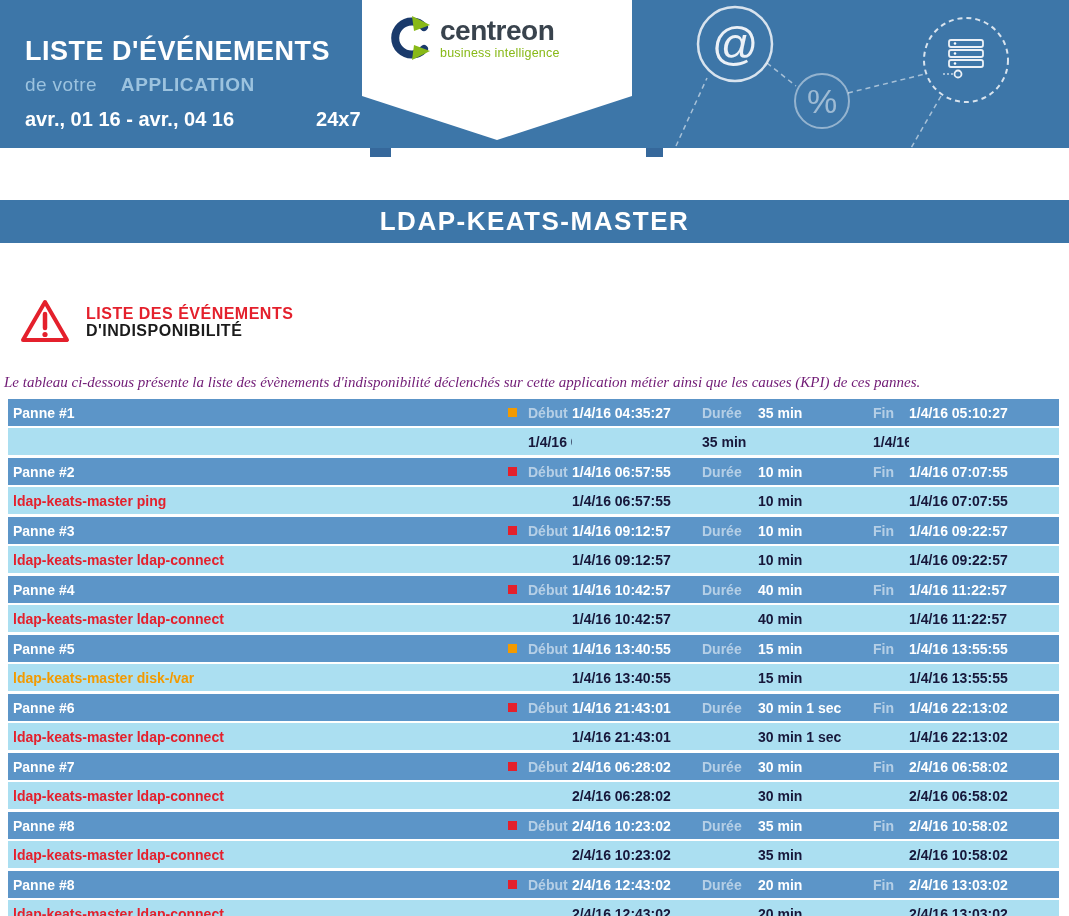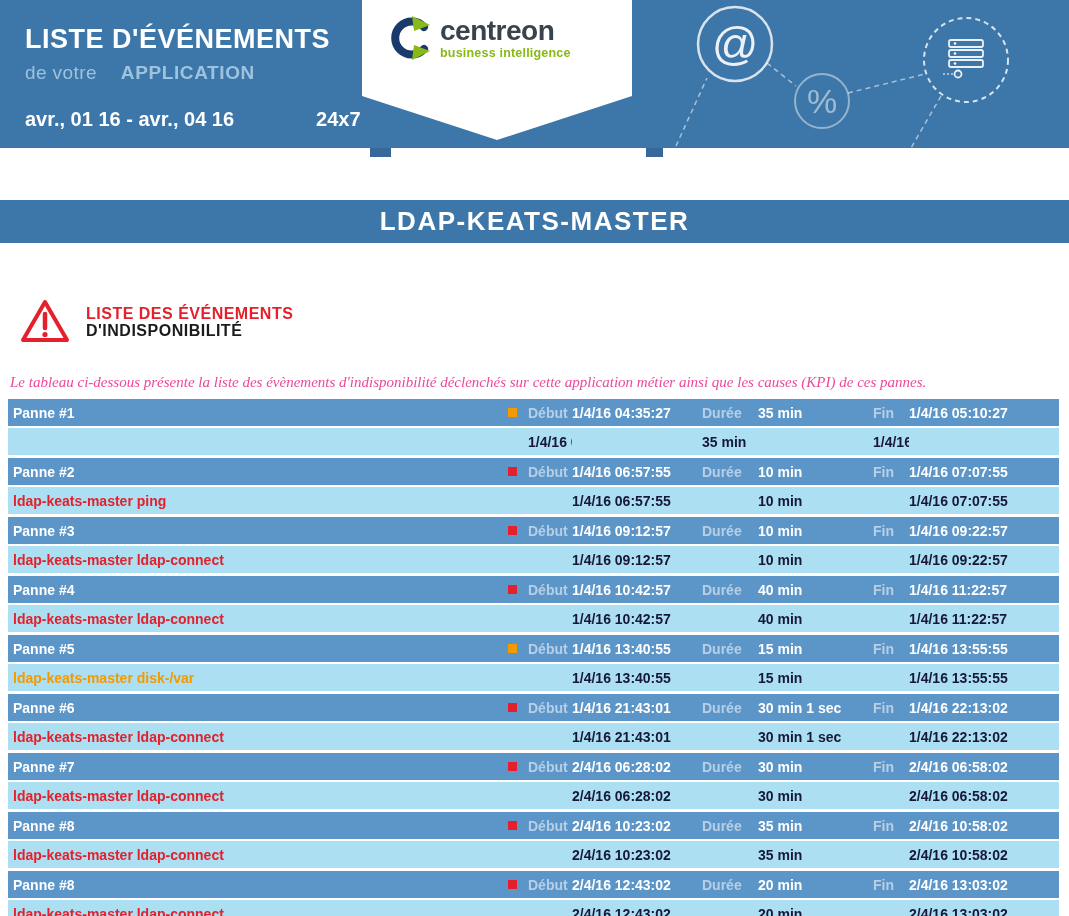--- a/index.html
+++ b/index.html
@@ -9,37 +9,37 @@
     background:#ffffff;
     font-family:"Liberation Sans", sans-serif;
   }
   .page { position:relative; width:1069px; height:916px; }
 
   
   .header {
     position:relative; width:100%; height:148px;
     background:#3D76A8; color:#fff;
   }
-  .header-left { position:absolute; left:25px; top:24px; z-index:3; }
+  .header-left { position:absolute; left:25px; top:36px; z-index:3; }
   .report-title {
     margin:0; font-size:27px; font-weight:bold; letter-spacing:.5px; color:#fff;
   }
   .report-subtitle { margin-top:7px; font-size:19px; color:#9CC3DF; letter-spacing:.4px; }
   .report-subtitle .app { margin-left:24px; font-weight:bold; letter-spacing:.6px; }
   .report-meta { position:absolute; left:25px; top:108px; font-size:20px; font-weight:bold; white-space:nowrap; z-index:3; }
   .report-meta .tp { margin-left:82px; font-weight:bold; }
 
   
   .chevron { position:absolute; left:362px; top:0; width:270px; height:141px; z-index:4; }
   .chevron svg.chev-bg { position:absolute; left:0; top:0; }
   .logo { position:absolute; left:26px; top:16px; display:flex; align-items:center; }
   .logo-mark { flex:0 0 auto; }
   .logo-text { margin-left:8px; }
   .brand { font-size:28px; line-height:28px; font-weight:bold; color:#39434D; letter-spacing:-.5px; }
-  .brand-sub { font-size:12.5px; font-weight:bold; color:#88B917; letter-spacing:.2px; margin-top:1px; }
+  .brand-sub { font-size:12.5px; font-weight:normal; color:#88B917; letter-spacing:.2px; margin-top:1px; }
 
   .decor { position:absolute; right:0; top:0; z-index:1; }
 
   
   .fold { position:absolute; top:148px; height:9px; background:#36689B; z-index:2; }
   .fold.left  { left:370px; width:21px; }
   .fold.right { left:646px; width:17px; }
 
   
   .banner {
@@ -49,22 +49,22 @@
   }
 
   
   .warn { display:flex; align-items:flex-start; margin:55px 0 0 20px; }
   .warn-text { margin-left:16px; padding-top:7px; font-size:16px; font-weight:bold; letter-spacing:.5px; line-height:17px; }
   .warn-line1 { color:#E4202C; }
   .warn-line2 { color:#1B1B1B; }
 
   
   .intro {
-    margin:30px 0 0 10px; font-family:"Liberation Serif", serif;
-    font-style:italic; font-size:15px; color:#ec4899;
+    margin:30px 0 0 4px; font-family:"Liberation Serif", serif;
+    font-style:italic; font-size:15px; color:#701a75;
   }
 
   
   .events-table { margin:8px 10px 0 8px; }
   .event { margin-bottom:3px; }
   .row {
     display:grid;
     grid-template-columns:495px 20px 44px 130px 56px 115px 36px 1fr;
     align-items:center; height:27px; padding:0 6px 0 5px;
     font-size:14px; font-weight:bold;

